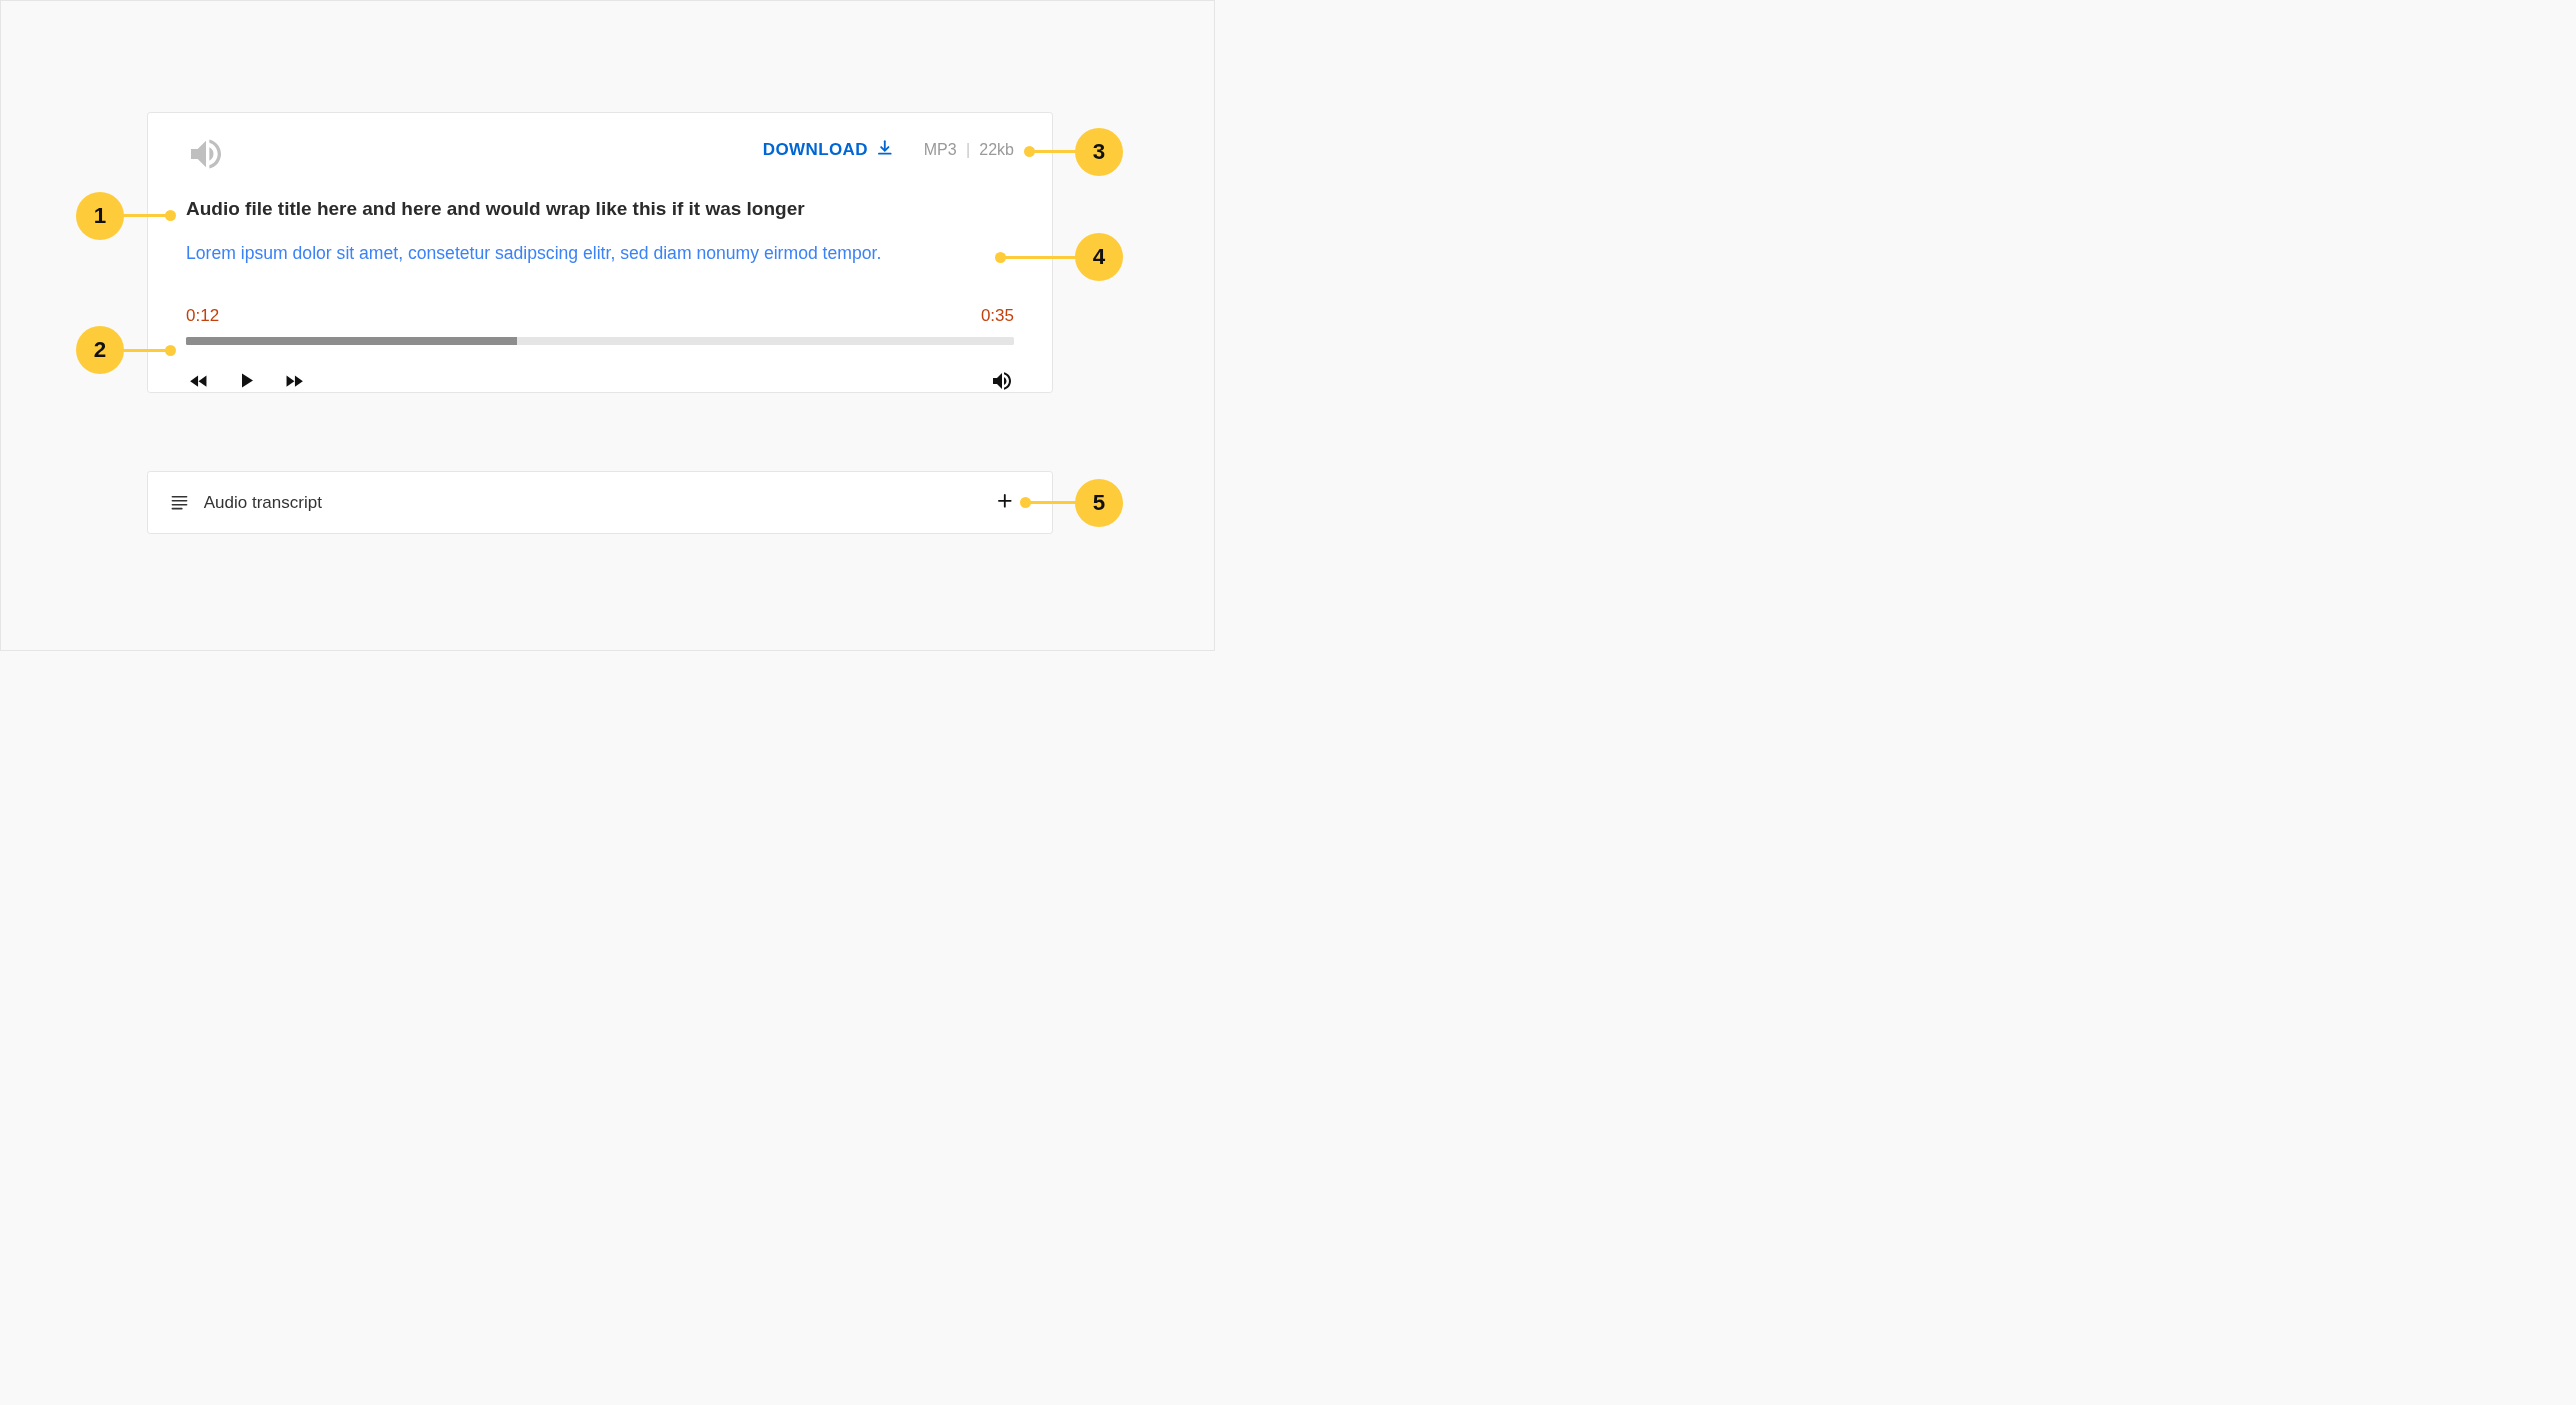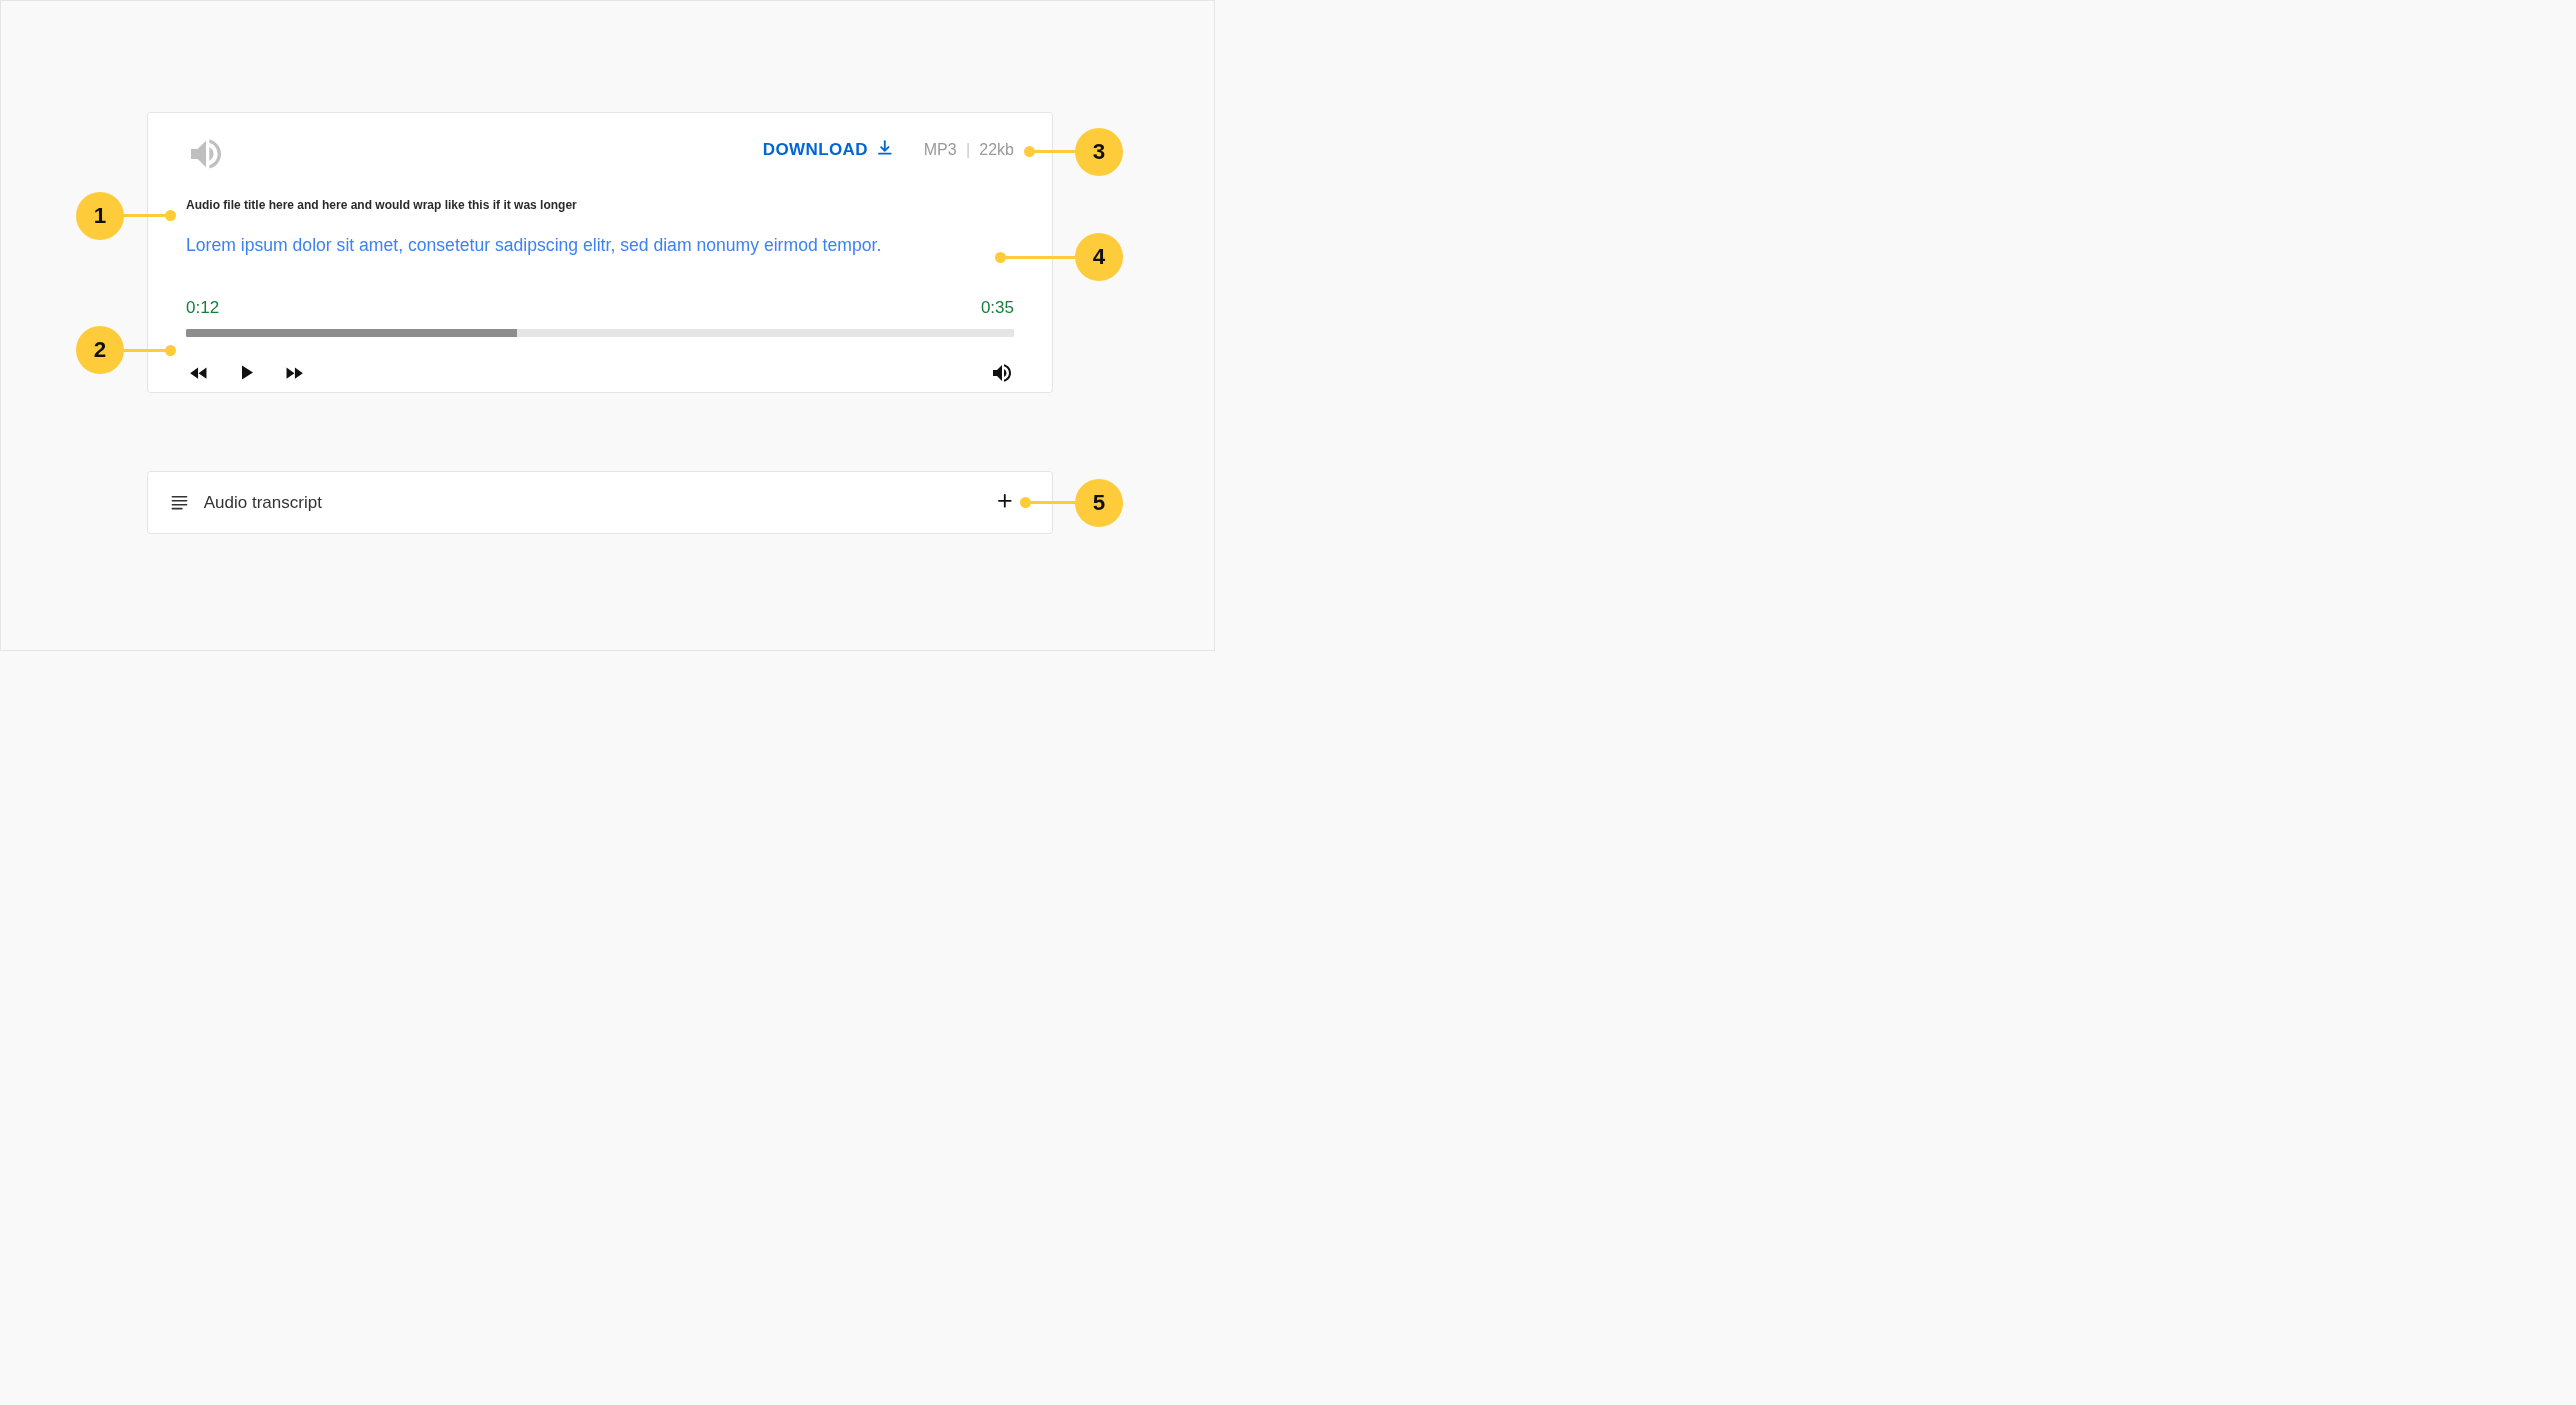--- a/index.html
+++ b/index.html
@@ -43,36 +43,36 @@
       font-size: 17px;
       letter-spacing: 0.4px;
       display: flex;
       align-items: center;
       gap: 8px;
       cursor: pointer;
     }
     .file-meta { color: #9a9a9a; font-size: 16px; margin-left: 19px; }
     .file-sep { color: #c8c8c8; margin: 0 4.8px; }
     .audio-title {
-      font-size: 12px;
+      font-size: 19px;
       font-weight: 700;
       color: #2b2b2b;
       margin-top: 21px;
     }
     .audio-desc {
       font-size: 17.6px;
       color: #3b82f6;
       margin-top: 21px;
       line-height: 1.4;
     }
     .time-row {
       display: flex;
       justify-content: space-between;
       font-size: 17px;
-      color: #15803d;
+      color: #c2410c;
       margin-top: 40px;
     }
     .progress-track {
       height: 8px;
       background: #e5e5e5;
       border-radius: 1.6px;
       margin-top: 11.2px;
       position: relative;
       cursor: pointer;
     }

